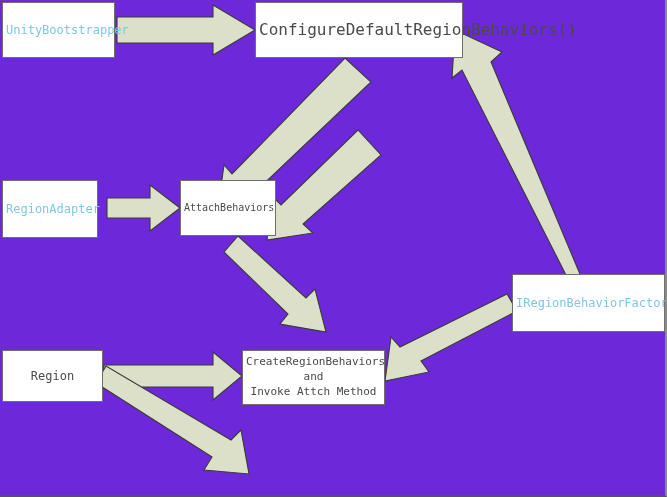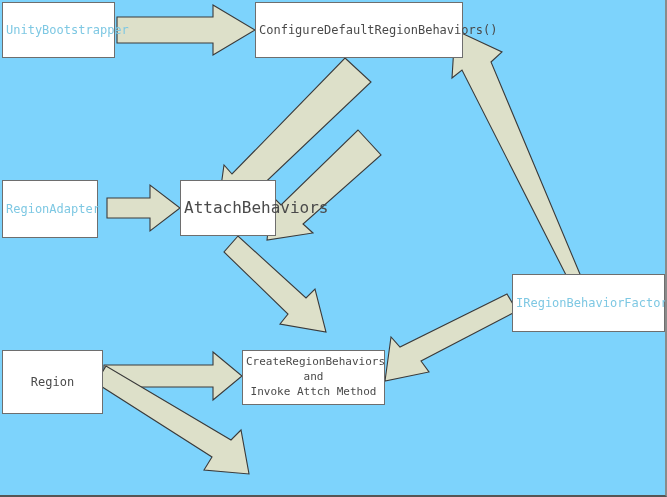--- a/index.html
+++ b/index.html
@@ -7,21 +7,21 @@
     padding: 0;
     background: #ffffff;
   }
   body {
     font-family: "DejaVu Sans Mono", "Liberation Mono", monospace;
   }
   #canvas {
     position: relative;
     width: 667px;
     height: 497px;
-    background: #7dd3fc;
+    background: #6d28d9;
     box-sizing: border-box;
     border-right: 2px solid #8a8a8a;
     border-bottom: 2px solid #555555;
     overflow: hidden;
   }
   #arrow-layer {
     position: absolute;
     left: 0;
     top: 0;
     width: 667px;
@@ -45,26 +45,26 @@
     width: 100%;
     padding: 0 3px;
     box-sizing: border-box;
     white-space: pre-line;
   }
   .ink-dark .label { color: #4a4a4a; }
   .ink-blue .label { color: #7ec8e3; }
 
   
   #node-unity-bootstrapper   { left: 2px;   top: 2px;   width: 113px; height: 56px;  font-size: 12px; }
-  #node-configure-default    { left: 255px; top: 2px;   width: 208px; height: 56px;  font-size: 12px; }
+  #node-configure-default    { left: 255px; top: 2px;   width: 208px; height: 56px;  font-size: 16px; }
   #node-attach-default       { left: 360px; top: 116px; width: 142px; height: 54px;  font-size: 12px; }
   #node-region-adapter       { left: 2px;   top: 180px; width: 96px; height: 58px;  font-size: 12px; }
-  #node-attach-behaviors     { left: 180px; top: 180px; width: 96px;  height: 56px;  font-size: 16px; }
+  #node-attach-behaviors     { left: 180px; top: 180px; width: 96px;  height: 56px;  font-size: 10px; }
   #node-factory              { left: 512px; top: 274px; width: 153px; height: 58px;  font-size: 12px; }
-  #node-region               { left: 2px;   top: 350px; width: 101px; height: 64px;  font-size: 12px; }
+  #node-region               { left: 2px;   top: 350px; width: 101px; height: 52px;  font-size: 12px; }
   #node-create-region        { left: 242px; top: 350px; width: 143px; height: 55px;  font-size: 11px; }
   #node-attach-special       { left: 242px; top: 430px; width: 143px; height: 60px;  font-size: 11px; }
 
   .arrow-shape {
     fill: #dde0c9;
     stroke: #3a3a3a;
     stroke-width: 1.1;
     stroke-linejoin: miter;
   }
 </style>

